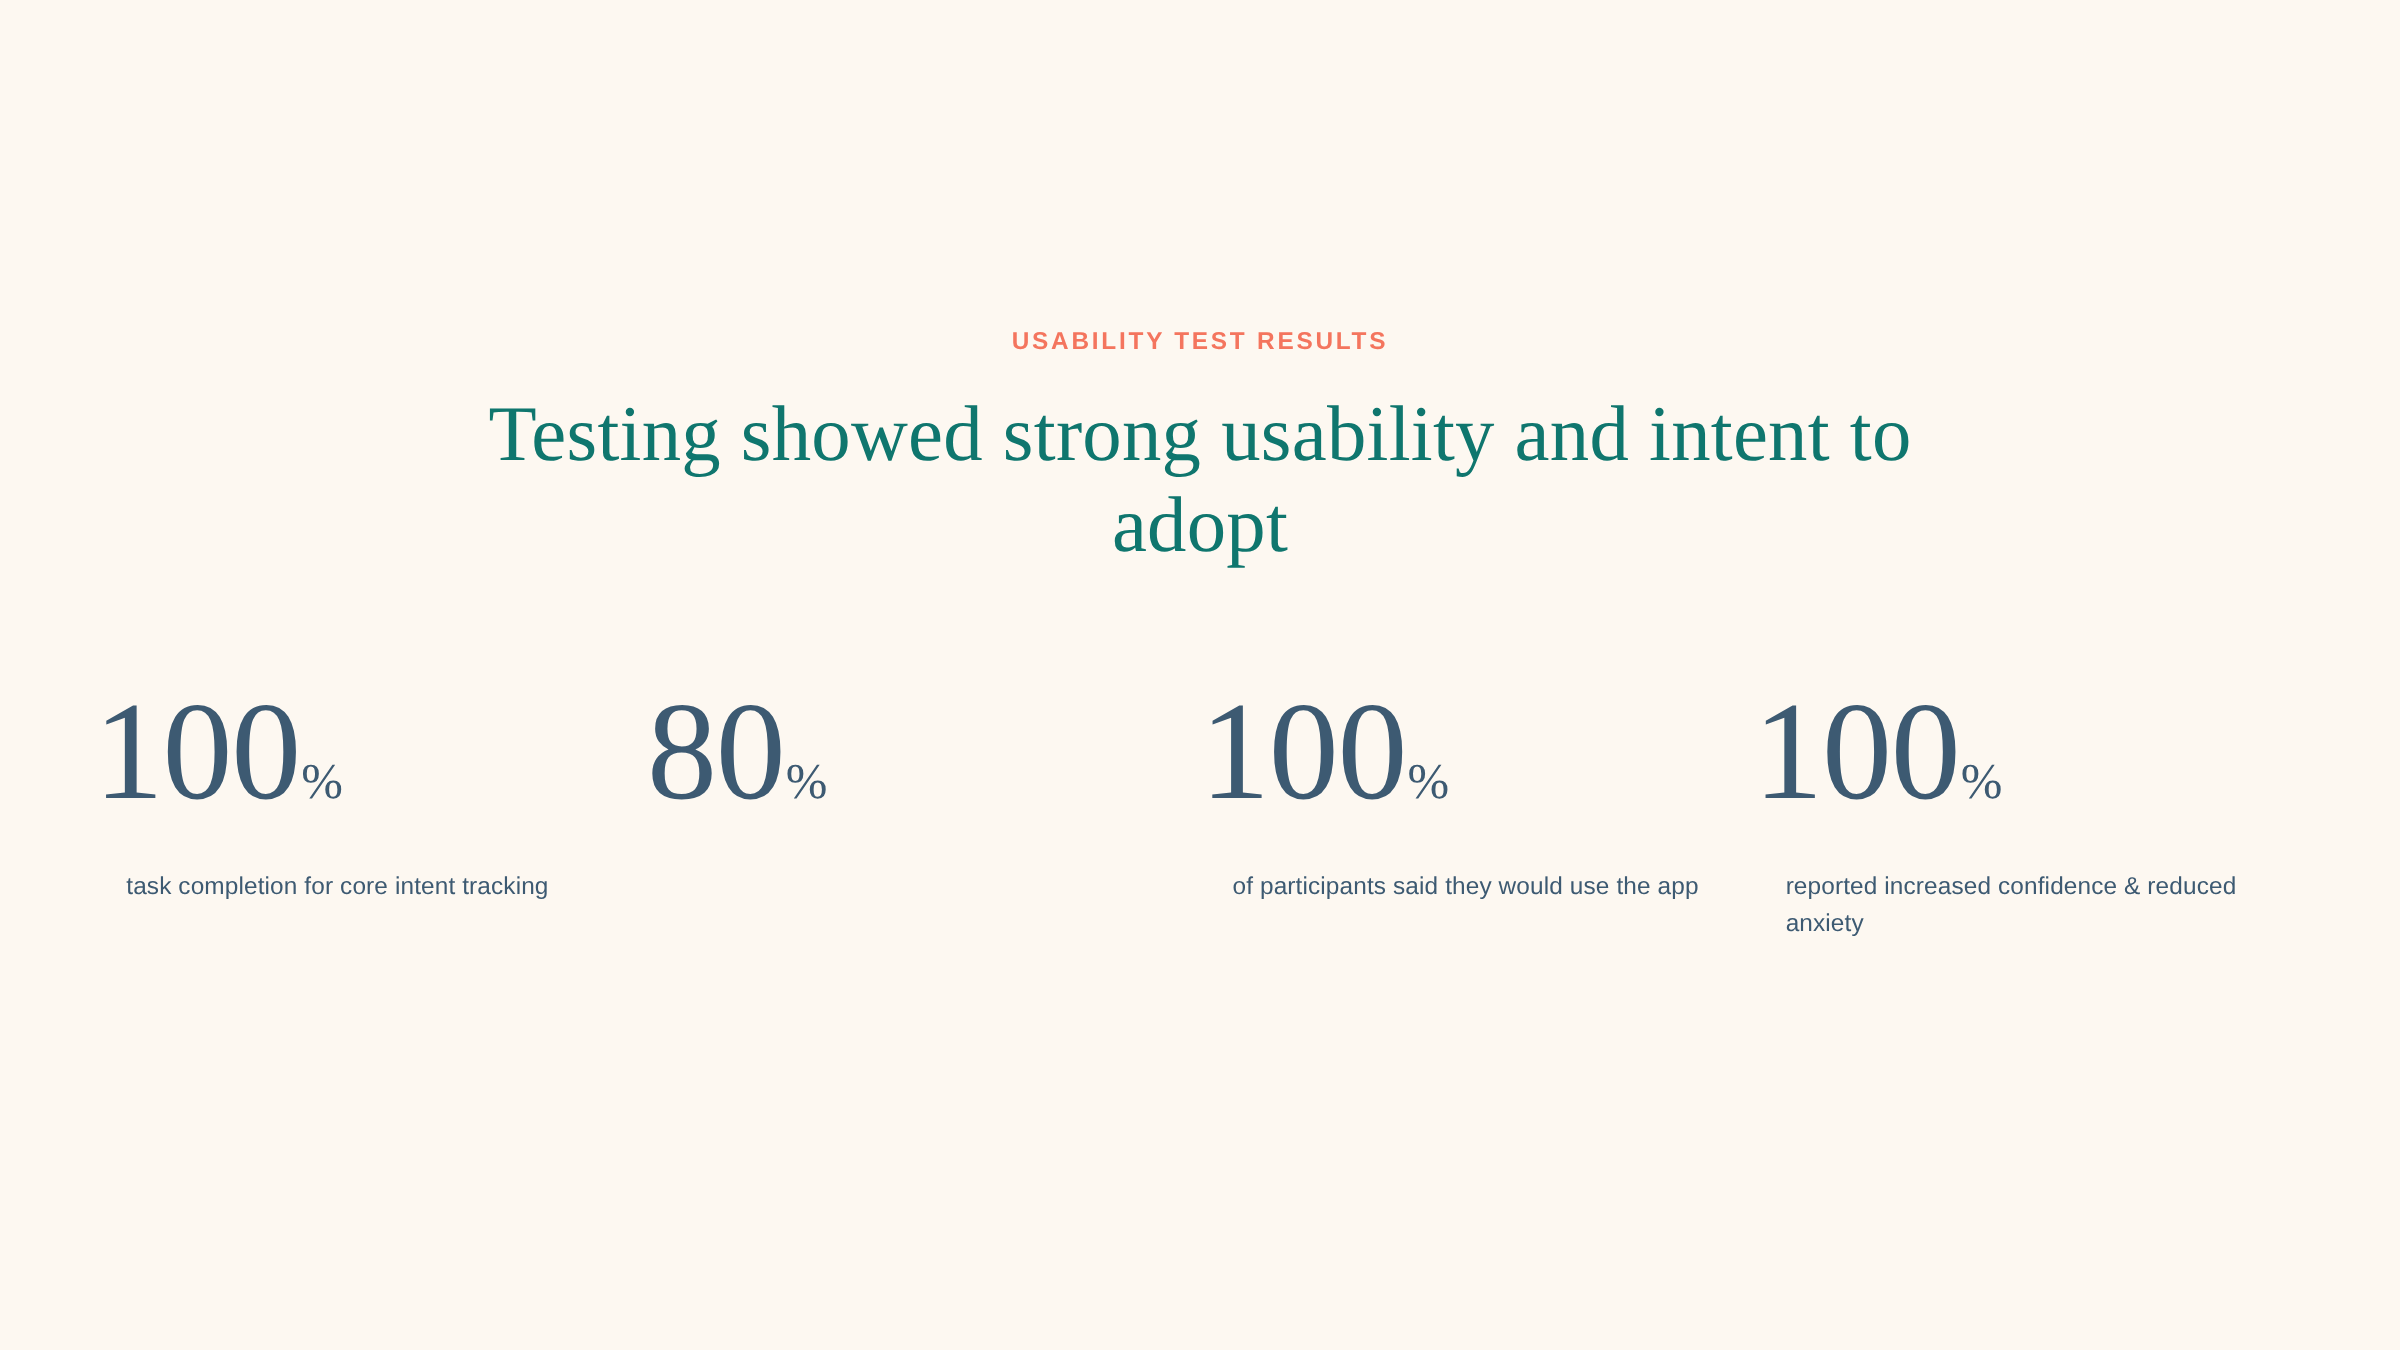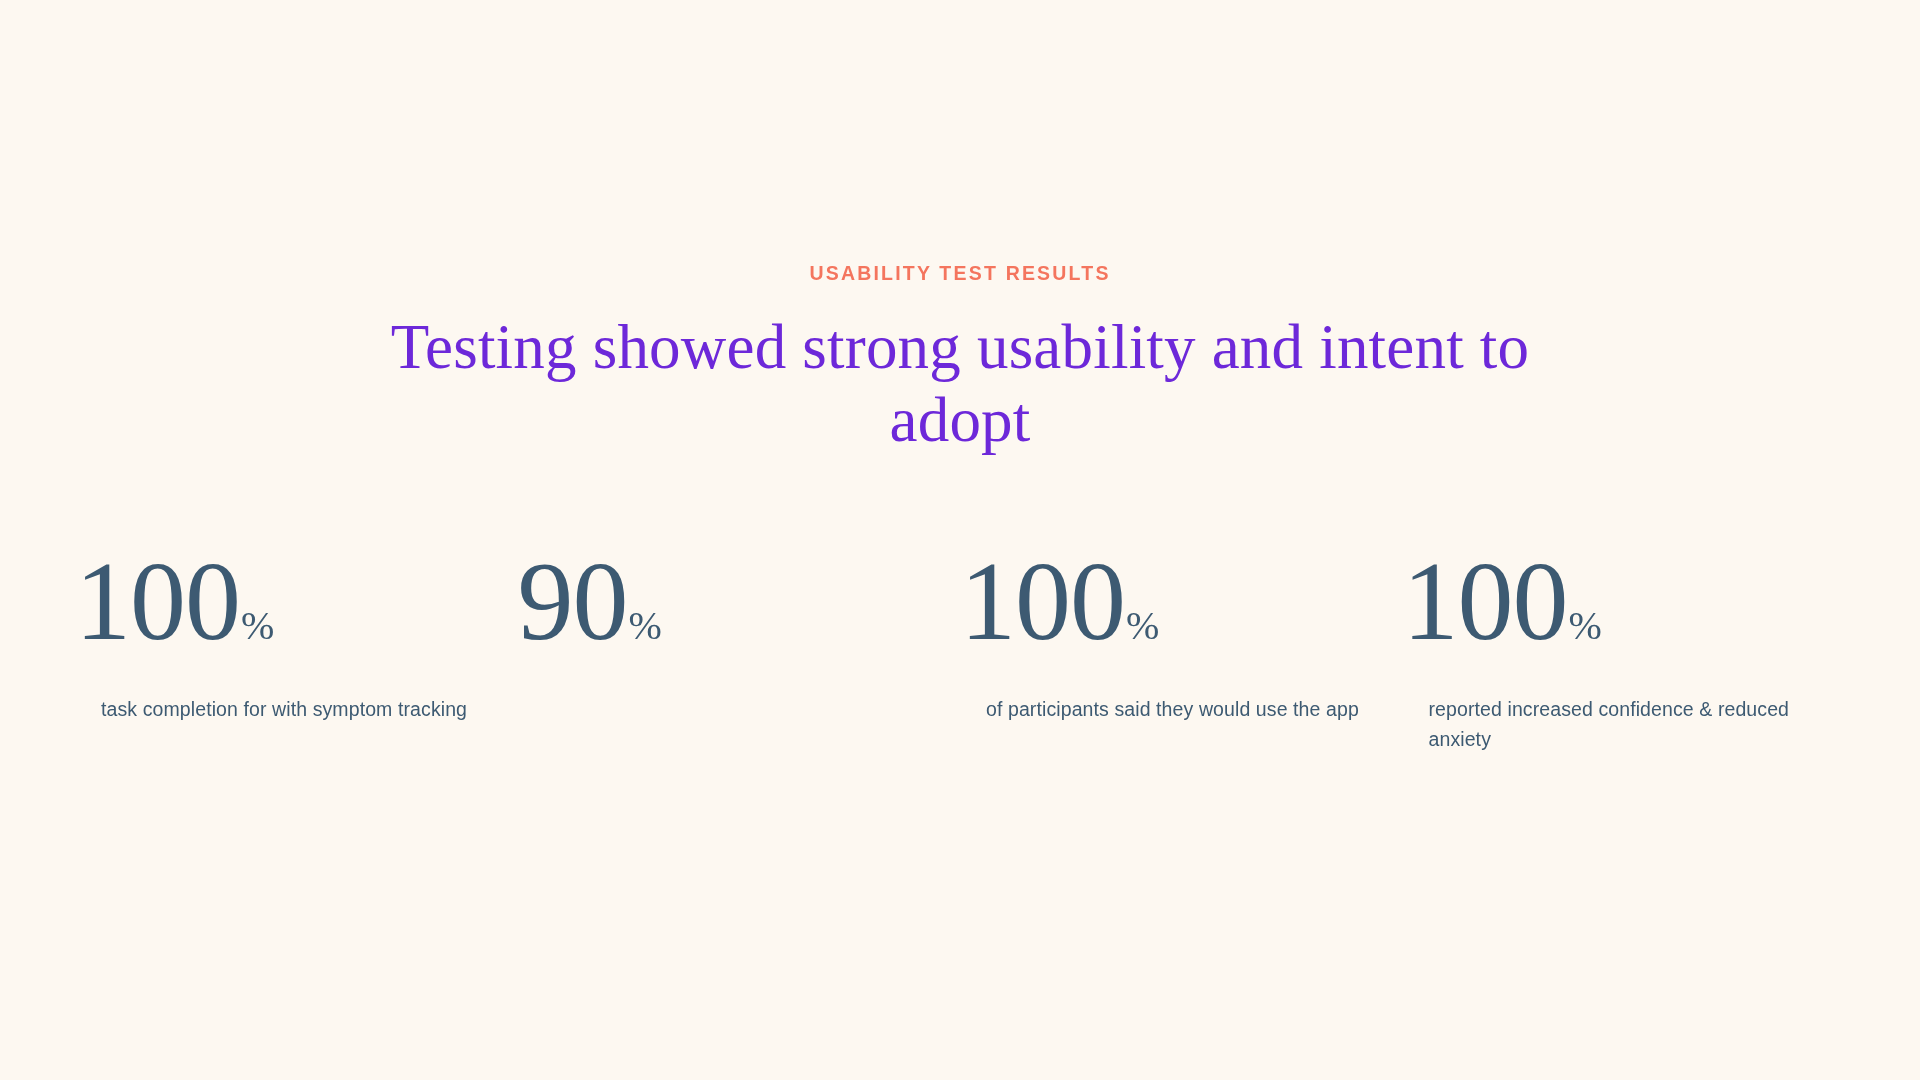--- a/index.html
+++ b/index.html
@@ -43,21 +43,21 @@
     display: block;
   }
 
   .headline {
     margin: 0;
     padding: 0;
     font-family: "Liberation Serif", serif;
     font-weight: normal;
     font-size: 63px;
     line-height: 1.16;
-    color: #6d28d9;
+    color: #0f766e;
     letter-spacing: 0.2px;
     width: 1160px;
     margin-left: auto;
     margin-right: auto;
     margin-top: 26px;
   }
 
   
   .stats-row {
     position: absolute;
@@ -117,25 +117,25 @@
 
   <div class="header">
     <span class="eyebrow">USABILITY TEST RESULTS</span>
     <h1 class="headline">Testing showed strong usability and intent to adopt</h1>
   </div>
 
   <div class="stats-row">
 
     <div class="stat">
       <span class="stat-figure"><span class="stat-value">100</span><span class="stat-unit">%</span></span>
-      <span class="stat-caption">task completion for with symptom tracking</span>
+      <span class="stat-caption">task completion for core intent tracking</span>
     </div>
 
     <div class="stat">
-      <span class="stat-figure"><span class="stat-value">90</span><span class="stat-unit">%</span></span>
+      <span class="stat-figure"><span class="stat-value">80</span><span class="stat-unit">%</span></span>
     </div>
 
     <div class="stat">
       <span class="stat-figure"><span class="stat-value">100</span><span class="stat-unit">%</span></span>
       <span class="stat-caption">of participants said they would use the app</span>
     </div>
 
     <div class="stat">
       <span class="stat-figure"><span class="stat-value">100</span><span class="stat-unit">%</span></span>
       <span class="stat-caption">reported increased confidence &amp; reduced anxiety</span>

